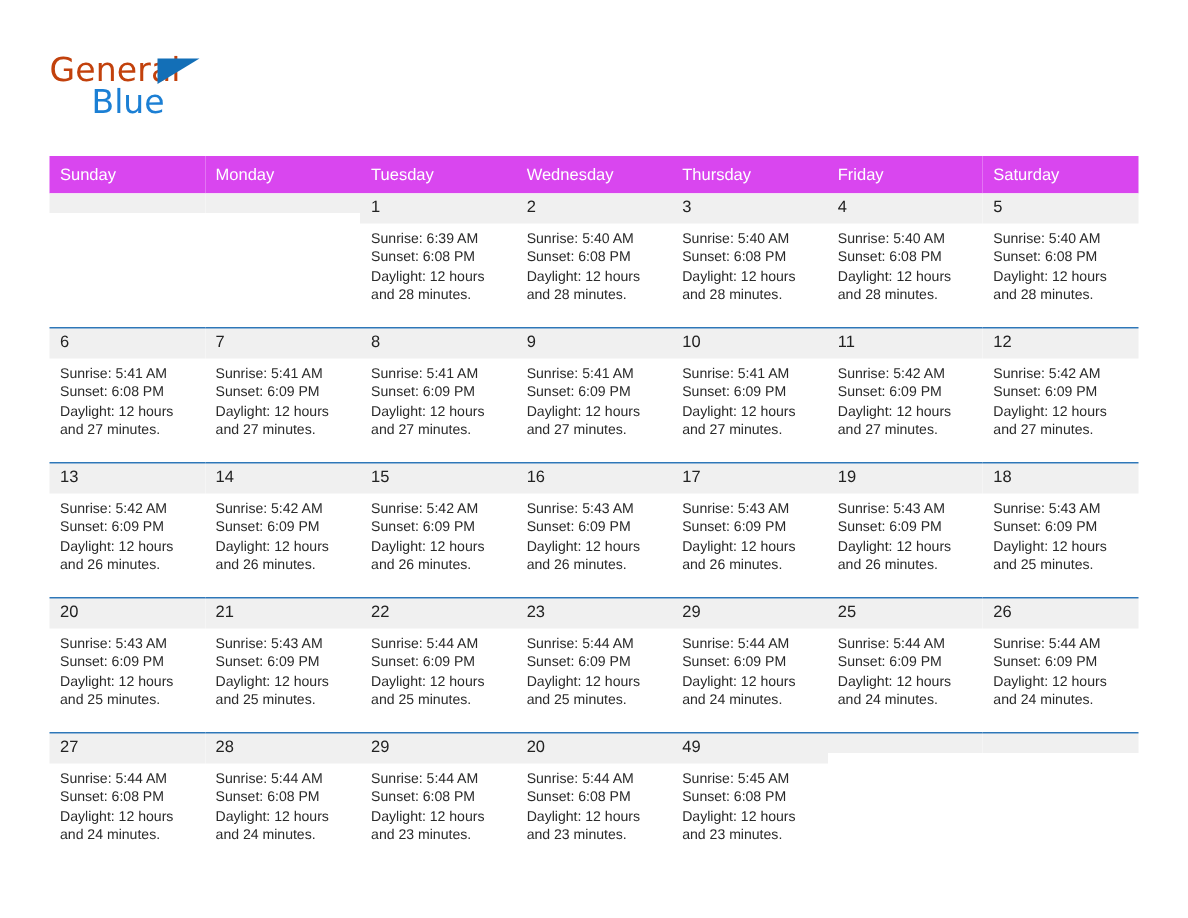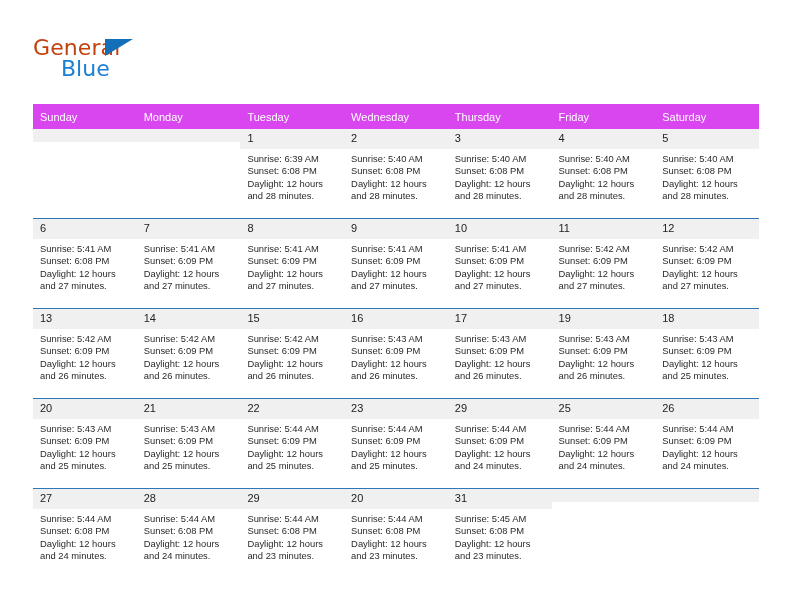--- a/index.html
+++ b/index.html
@@ -446,21 +446,21 @@
           <td>
             <div class="daynum">20</div>
             <div class="details">
               <div>Sunrise: 5:44 AM</div>
               <div>Sunset: 6:08 PM</div>
               <div>Daylight: 12 hours</div>
               <div>and 23 minutes.</div>
             </div>
           </td>
           <td>
-            <div class="daynum">31</div>
+            <div class="daynum">49</div>
             <div class="details">
               <div>Sunrise: 5:45 AM</div>
               <div>Sunset: 6:08 PM</div>
               <div>Daylight: 12 hours</div>
               <div>and 23 minutes.</div>
             </div>
           </td>
           <td>
             <div class="daynum blank"></div>
           </td>

